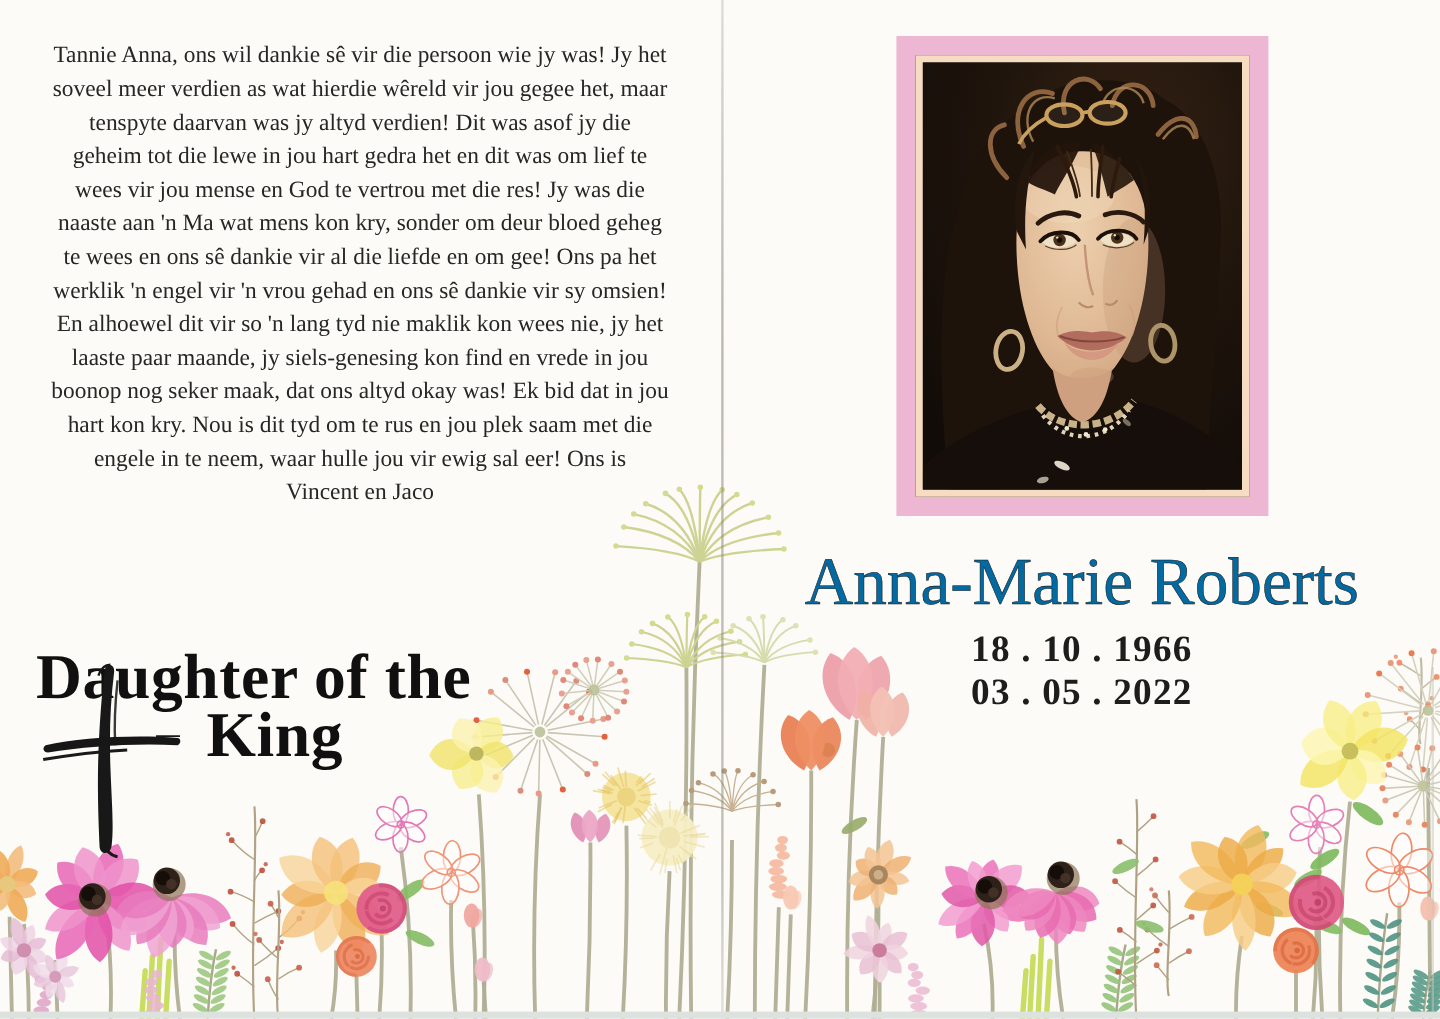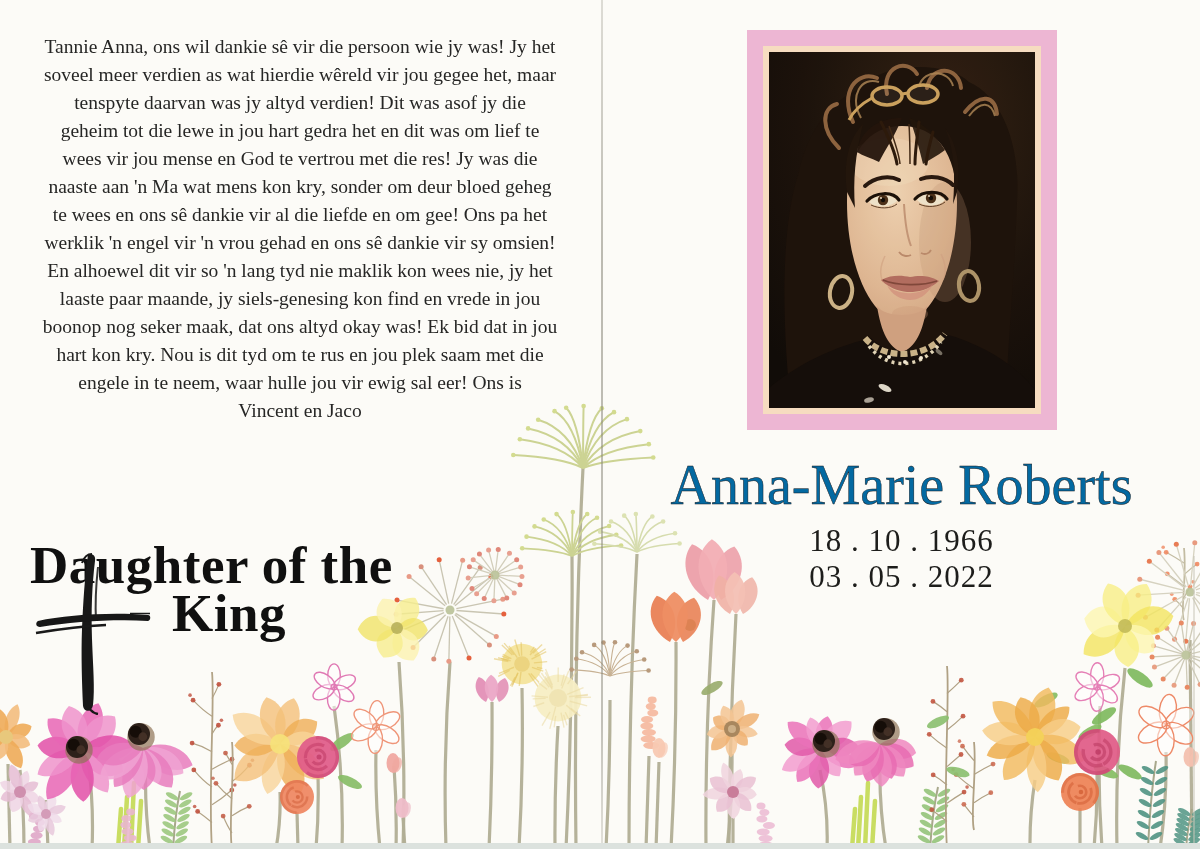--- a/index.html
+++ b/index.html
@@ -28,21 +28,21 @@
 
   .photo-frame{position:absolute;left:747px;top:30px;width:310px;height:400px;z-index:5;
     background:var(--photo-frame-pink,#edb6d3);box-sizing:border-box;padding:16px;}
   .photo-mat{width:100%;height:100%;box-sizing:border-box;
     border:6px solid var(--photo-mat-cream,#f6dcc0);background:var(--photo-background,#0d0807);}
   svg.photo{display:block;width:100%;height:100%;}
 
   .name{position:absolute;left:603px;top:457px;width:597px;text-align:center;z-index:5;
     font-size:56px;line-height:1;color:#0369a1;white-space:nowrap;-webkit-text-stroke:.45px #17171a;}
   .dates{position:absolute;left:603px;top:523px;width:597px;text-align:center;z-index:5;
-    font-size:31px;font-weight:normal;line-height:36px;letter-spacing:1px;color:#1d1d1b;}
+    font-size:31px;font-weight:bold;line-height:36px;letter-spacing:1px;color:#1d1d1b;}
 </style>
 </head>
 <body>
 
 <div class="card">
 
   <svg id="flowers" width="1200" height="849" viewBox="0 0 1200 849">
       <path d="M88 760 Q 94 804.5, 92 849" fill="none" stroke="#b1ae95" stroke-width="3.2" opacity="0.95"></path>
       <path d="M146 758 Q 144 803.5, 150 849" fill="none" stroke="#b1ae95" stroke-width="3.2" opacity="0.95"></path>
       <path d="M280 792 Q 281 820.5, 276 849" fill="none" stroke="#b1ae95" stroke-width="3.2" opacity="0.95"></path>

